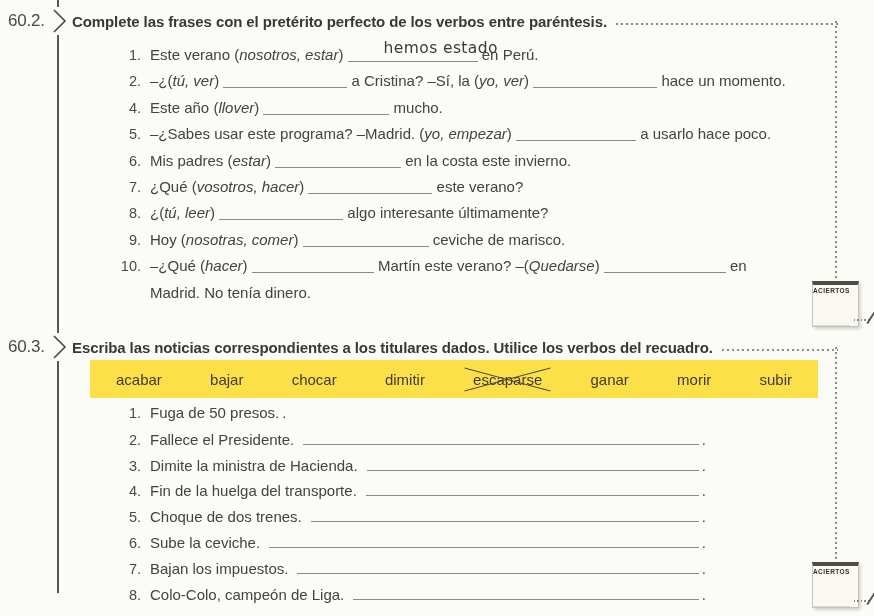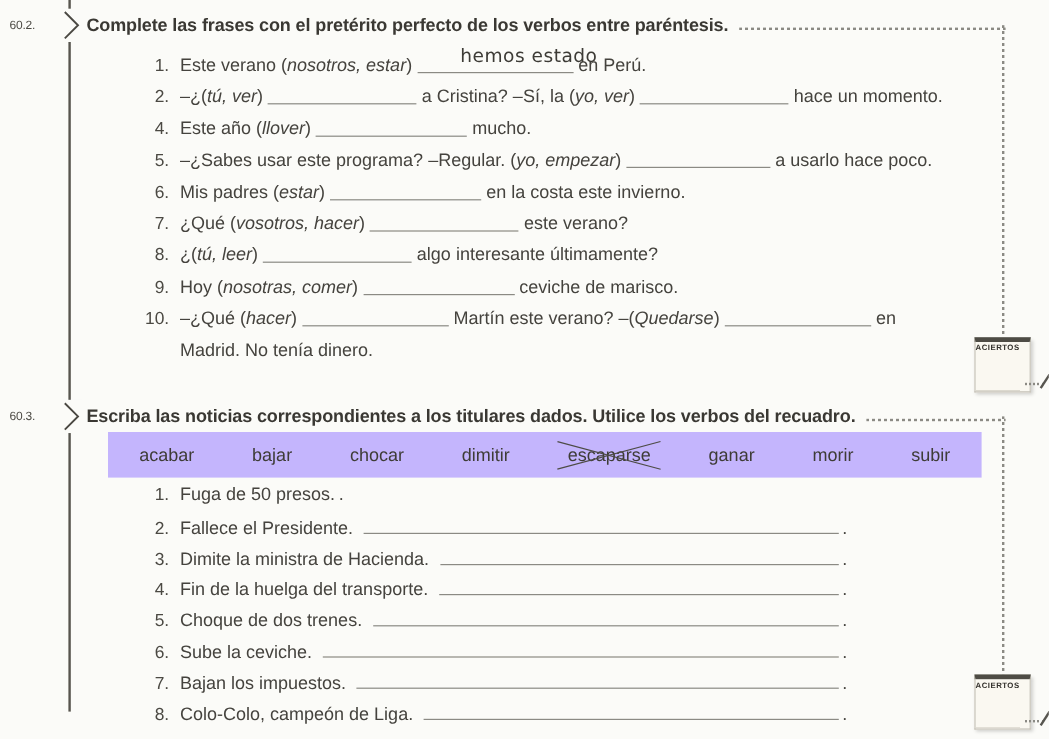--- a/index.html
+++ b/index.html
@@ -14,21 +14,21 @@
   .left-rule {
     position:absolute; left:57px; top:0; width:2px; height:593px;
     background:#57554f;
   }
   
   .ex-header {
     position:absolute; left:8px; width:830px; height:24px;
     display:flex; align-items:center;
   }
   .ex-num {
-    flex:none; width:44px; font-size:10px; color:#4b4943;
+    flex:none; width:44px; font-size:17px; color:#4b4943;
     text-align:left; letter-spacing:-0.2px;
   }
   .chevron { flex:none; margin-left:0; }
   .ex-title {
     font-size:15px; font-weight:bold; color:#3a3833;
     margin-left:3px; white-space:nowrap; letter-spacing:-0.1px;
   }
   .leader {
     flex:1; height:2px; margin-left:9px; margin-top:5px;
     background-image:repeating-linear-gradient(to right,#8b8a84 0 2px,transparent 2px 5px);
@@ -59,21 +59,21 @@
     letter-spacing:0.4px; color:#3d3b36;padding-left:26px;
   }
   
   .row2 { height:25.8px; display:flex; align-items:baseline; font-size:15px; }
   .headline { flex:none; white-space:pre; }
   .blank.grow { flex:1; margin-left:9px; }
   .period { flex:none; margin-left:3px; }
   
   .verb-box {
     position:absolute; left:90px; top:360px; width:728px; height:38px;
-    background:#c4b5fd;
+    background:#fde047;
     display:flex; align-items:center; justify-content:space-between;
     padding:0 26px;
   }
   .verb { font-size:15px; color:#3e3c37; position:relative; }
   .crossed::before,.crossed::after {
     content:""; position:absolute; left:-14%; top:48%;
     width:128%; height:1.4px; background:#4d4b45;
   }
   .crossed::before { transform:rotate(15deg); }
   .crossed::after  { transform:rotate(-15deg); }
@@ -115,21 +115,21 @@
   <span class="ex-title">Complete las frases con el pretérito perfecto de los verbos entre paréntesis.</span>
   <div class="leader"></div>
 </div>
 
 <div class="dotted-v" style="top:21px;height:260px"></div>
 
 <div class="items" id="ex1-items">
     <div class="row"><span class="num">1.</span><span class="sent"><span>Este verano (</span><i>nosotros, estar</i><span>) </span><span class="blank" style="width: 130px;"><span class="answer">hemos estado</span></span><span> en Perú.</span></span></div>
     <div class="row"><span class="num">2.</span><span class="sent"><span>–¿(</span><i>tú, ver</i><span>) </span><span class="blank" style="width: 124px;"></span><span> a Cristina? –Sí, la (</span><i>yo, ver</i><span>) </span><span class="blank" style="width: 124px;"></span><span> hace un momento.</span></span></div>
     <div class="row"><span class="num">4.</span><span class="sent"><span>Este año (</span><i>llover</i><span>) </span><span class="blank" style="width: 126px;"></span><span> mucho.</span></span></div>
-    <div class="row"><span class="num">5.</span><span class="sent"><span>–¿Sabes usar este programa? –Regular. (</span><i>yo, empezar</i><span>) </span><span class="blank" style="width: 120px;"></span><span> a usarlo hace poco.</span></span></div>
+    <div class="row"><span class="num">5.</span><span class="sent"><span>–¿Sabes usar este programa? –Madrid. (</span><i>yo, empezar</i><span>) </span><span class="blank" style="width: 120px;"></span><span> a usarlo hace poco.</span></span></div>
     <div class="row"><span class="num">6.</span><span class="sent"><span>Mis padres (</span><i>estar</i><span>) </span><span class="blank" style="width: 126px;"></span><span> en la costa este invierno.</span></span></div>
     <div class="row"><span class="num">7.</span><span class="sent"><span>¿Qué (</span><i>vosotros, hacer</i><span>) </span><span class="blank" style="width: 124px;"></span><span> este verano?</span></span></div>
     <div class="row"><span class="num">8.</span><span class="sent"><span>¿(</span><i>tú, leer</i><span>) </span><span class="blank" style="width: 124px;"></span><span> algo interesante últimamente?</span></span></div>
     <div class="row"><span class="num">9.</span><span class="sent"><span>Hoy (</span><i>nosotras, comer</i><span>) </span><span class="blank" style="width: 126px;"></span><span> ceviche de marisco.</span></span></div>
     <div class="row"><span class="num">10.</span><span class="sent"><span>–¿Qué (</span><i>hacer</i><span>) </span><span class="blank" style="width: 122px;"></span><span> Martín este verano? –(</span><i>Quedarse</i><span>) </span><span class="blank" style="width: 122px;"></span><span> en</span></span></div>
     <div class="row"><span class="num"></span><span class="sent"><span>Madrid. No tenía dinero.</span></span></div>
   </div>
 
 <div class="aciertos" style="top:281px">
   <div class="acl">ACIERTOS</div>

